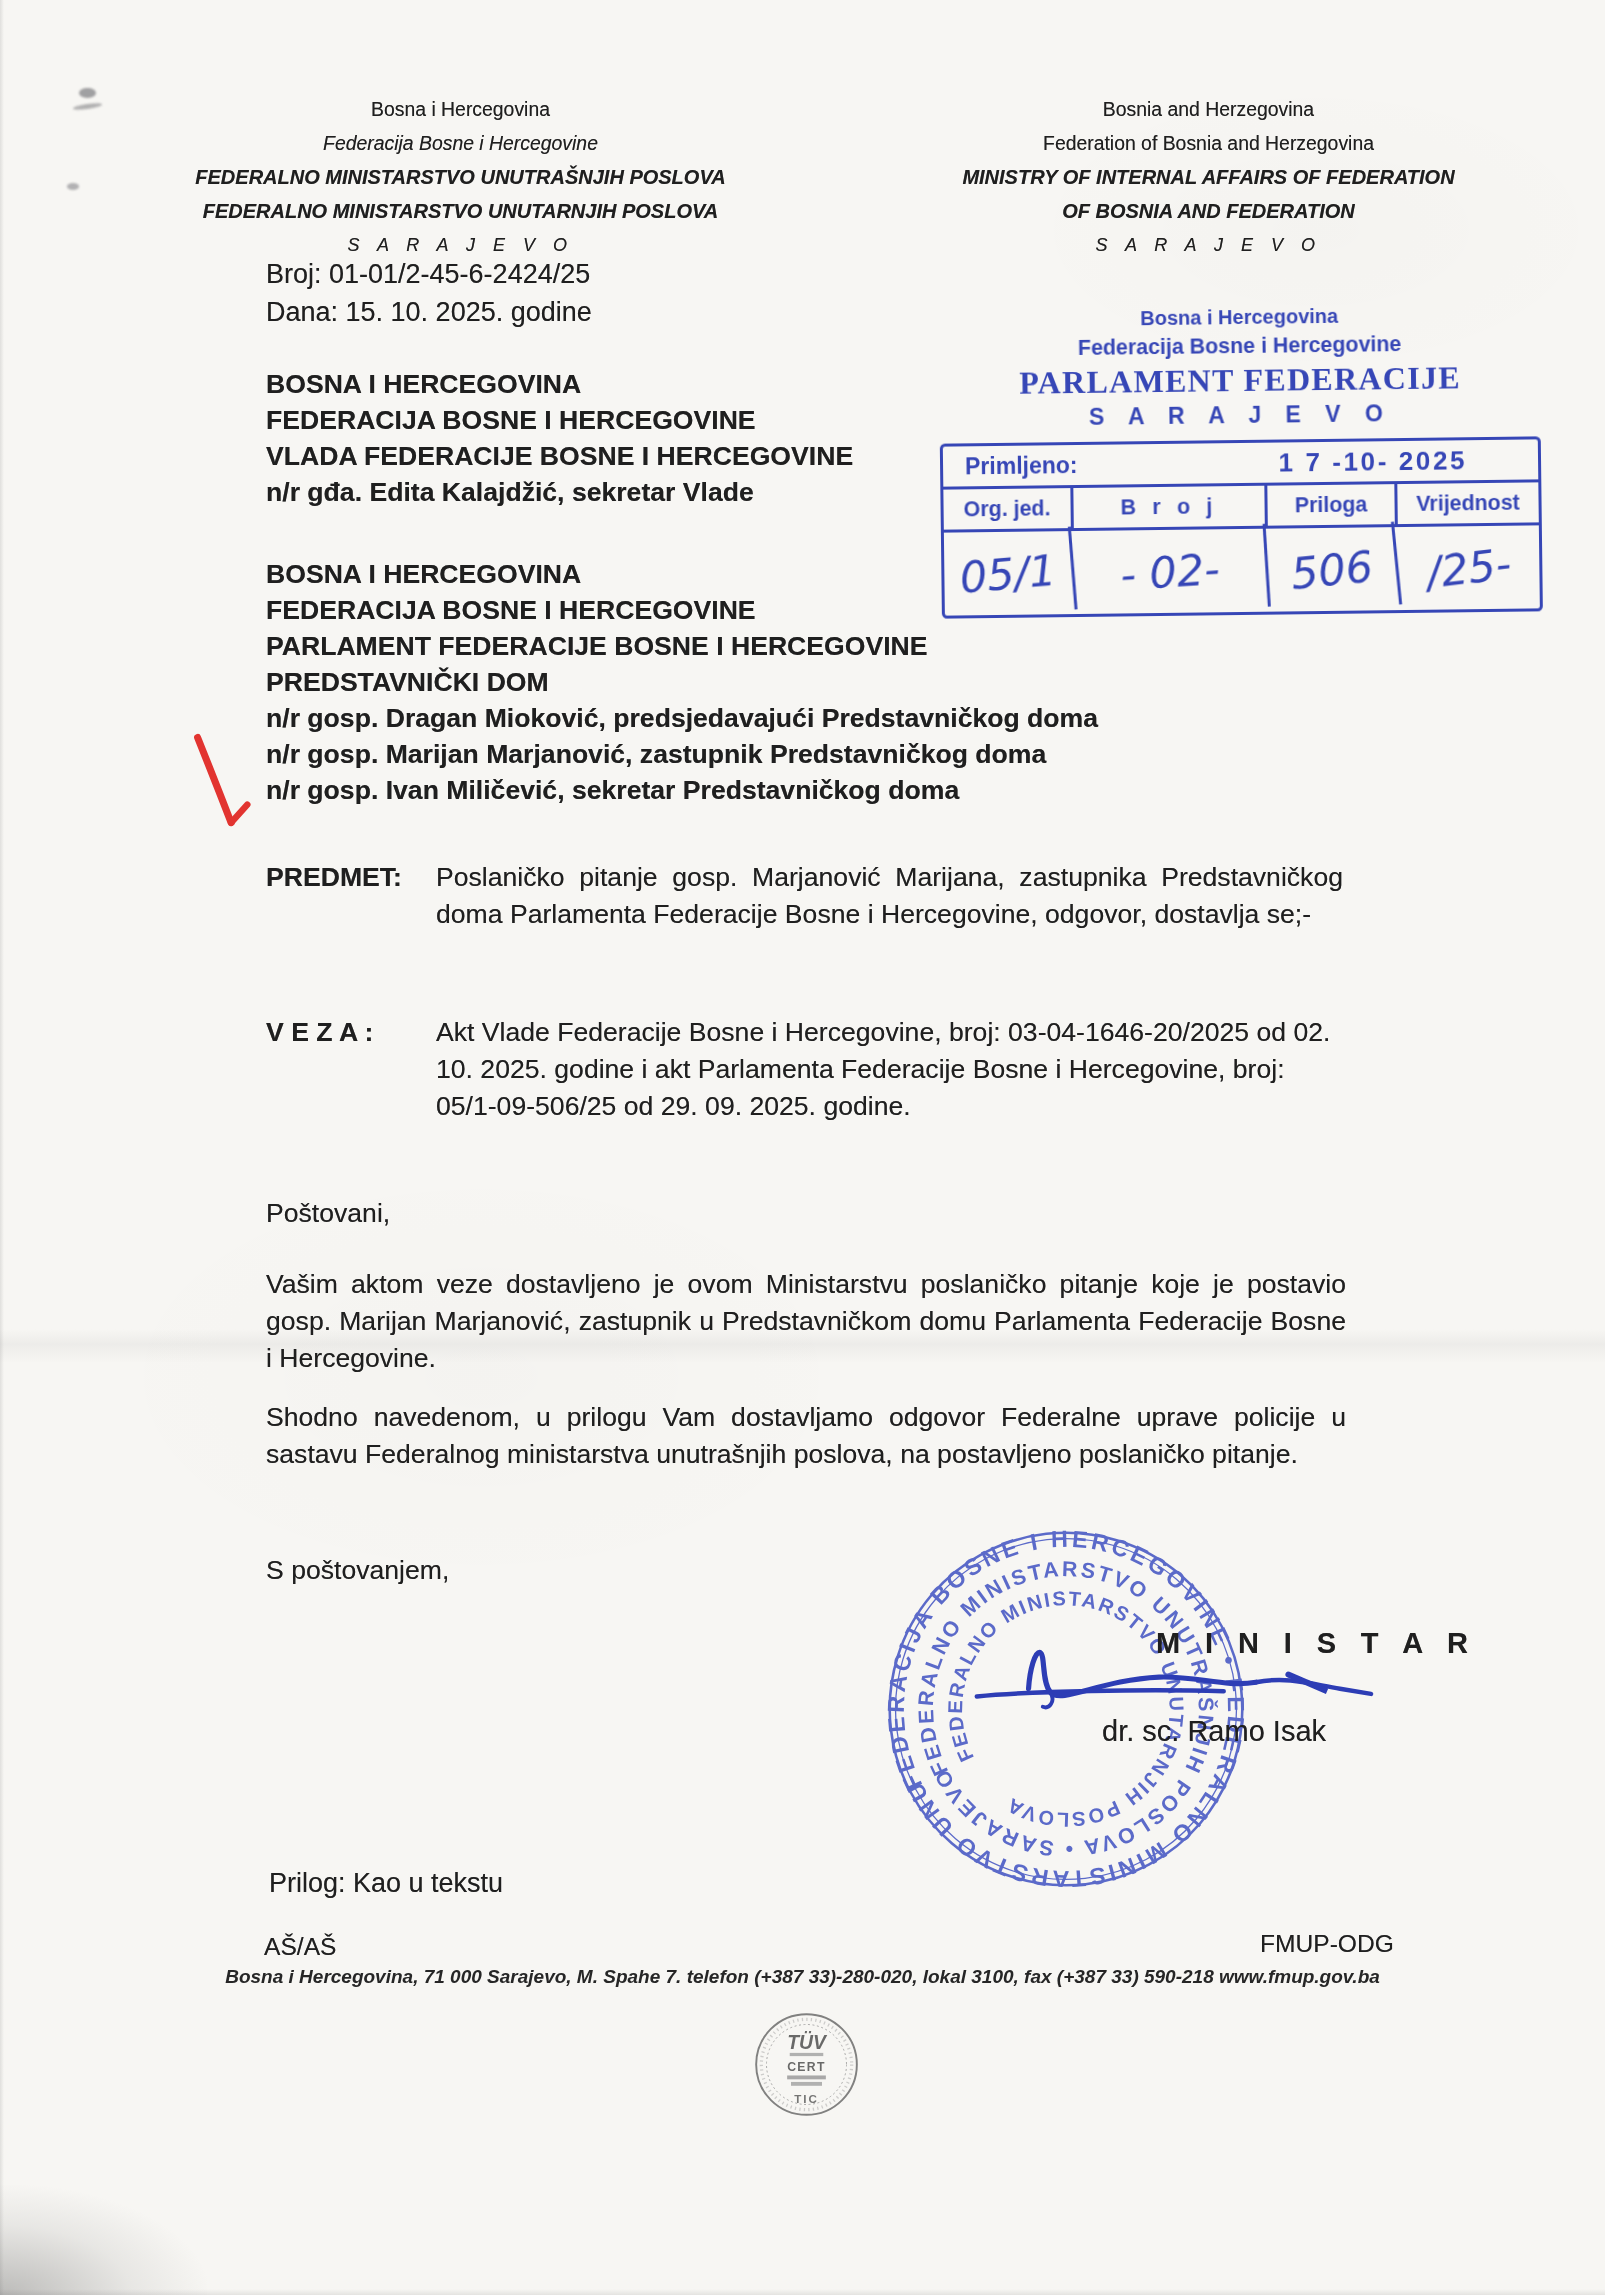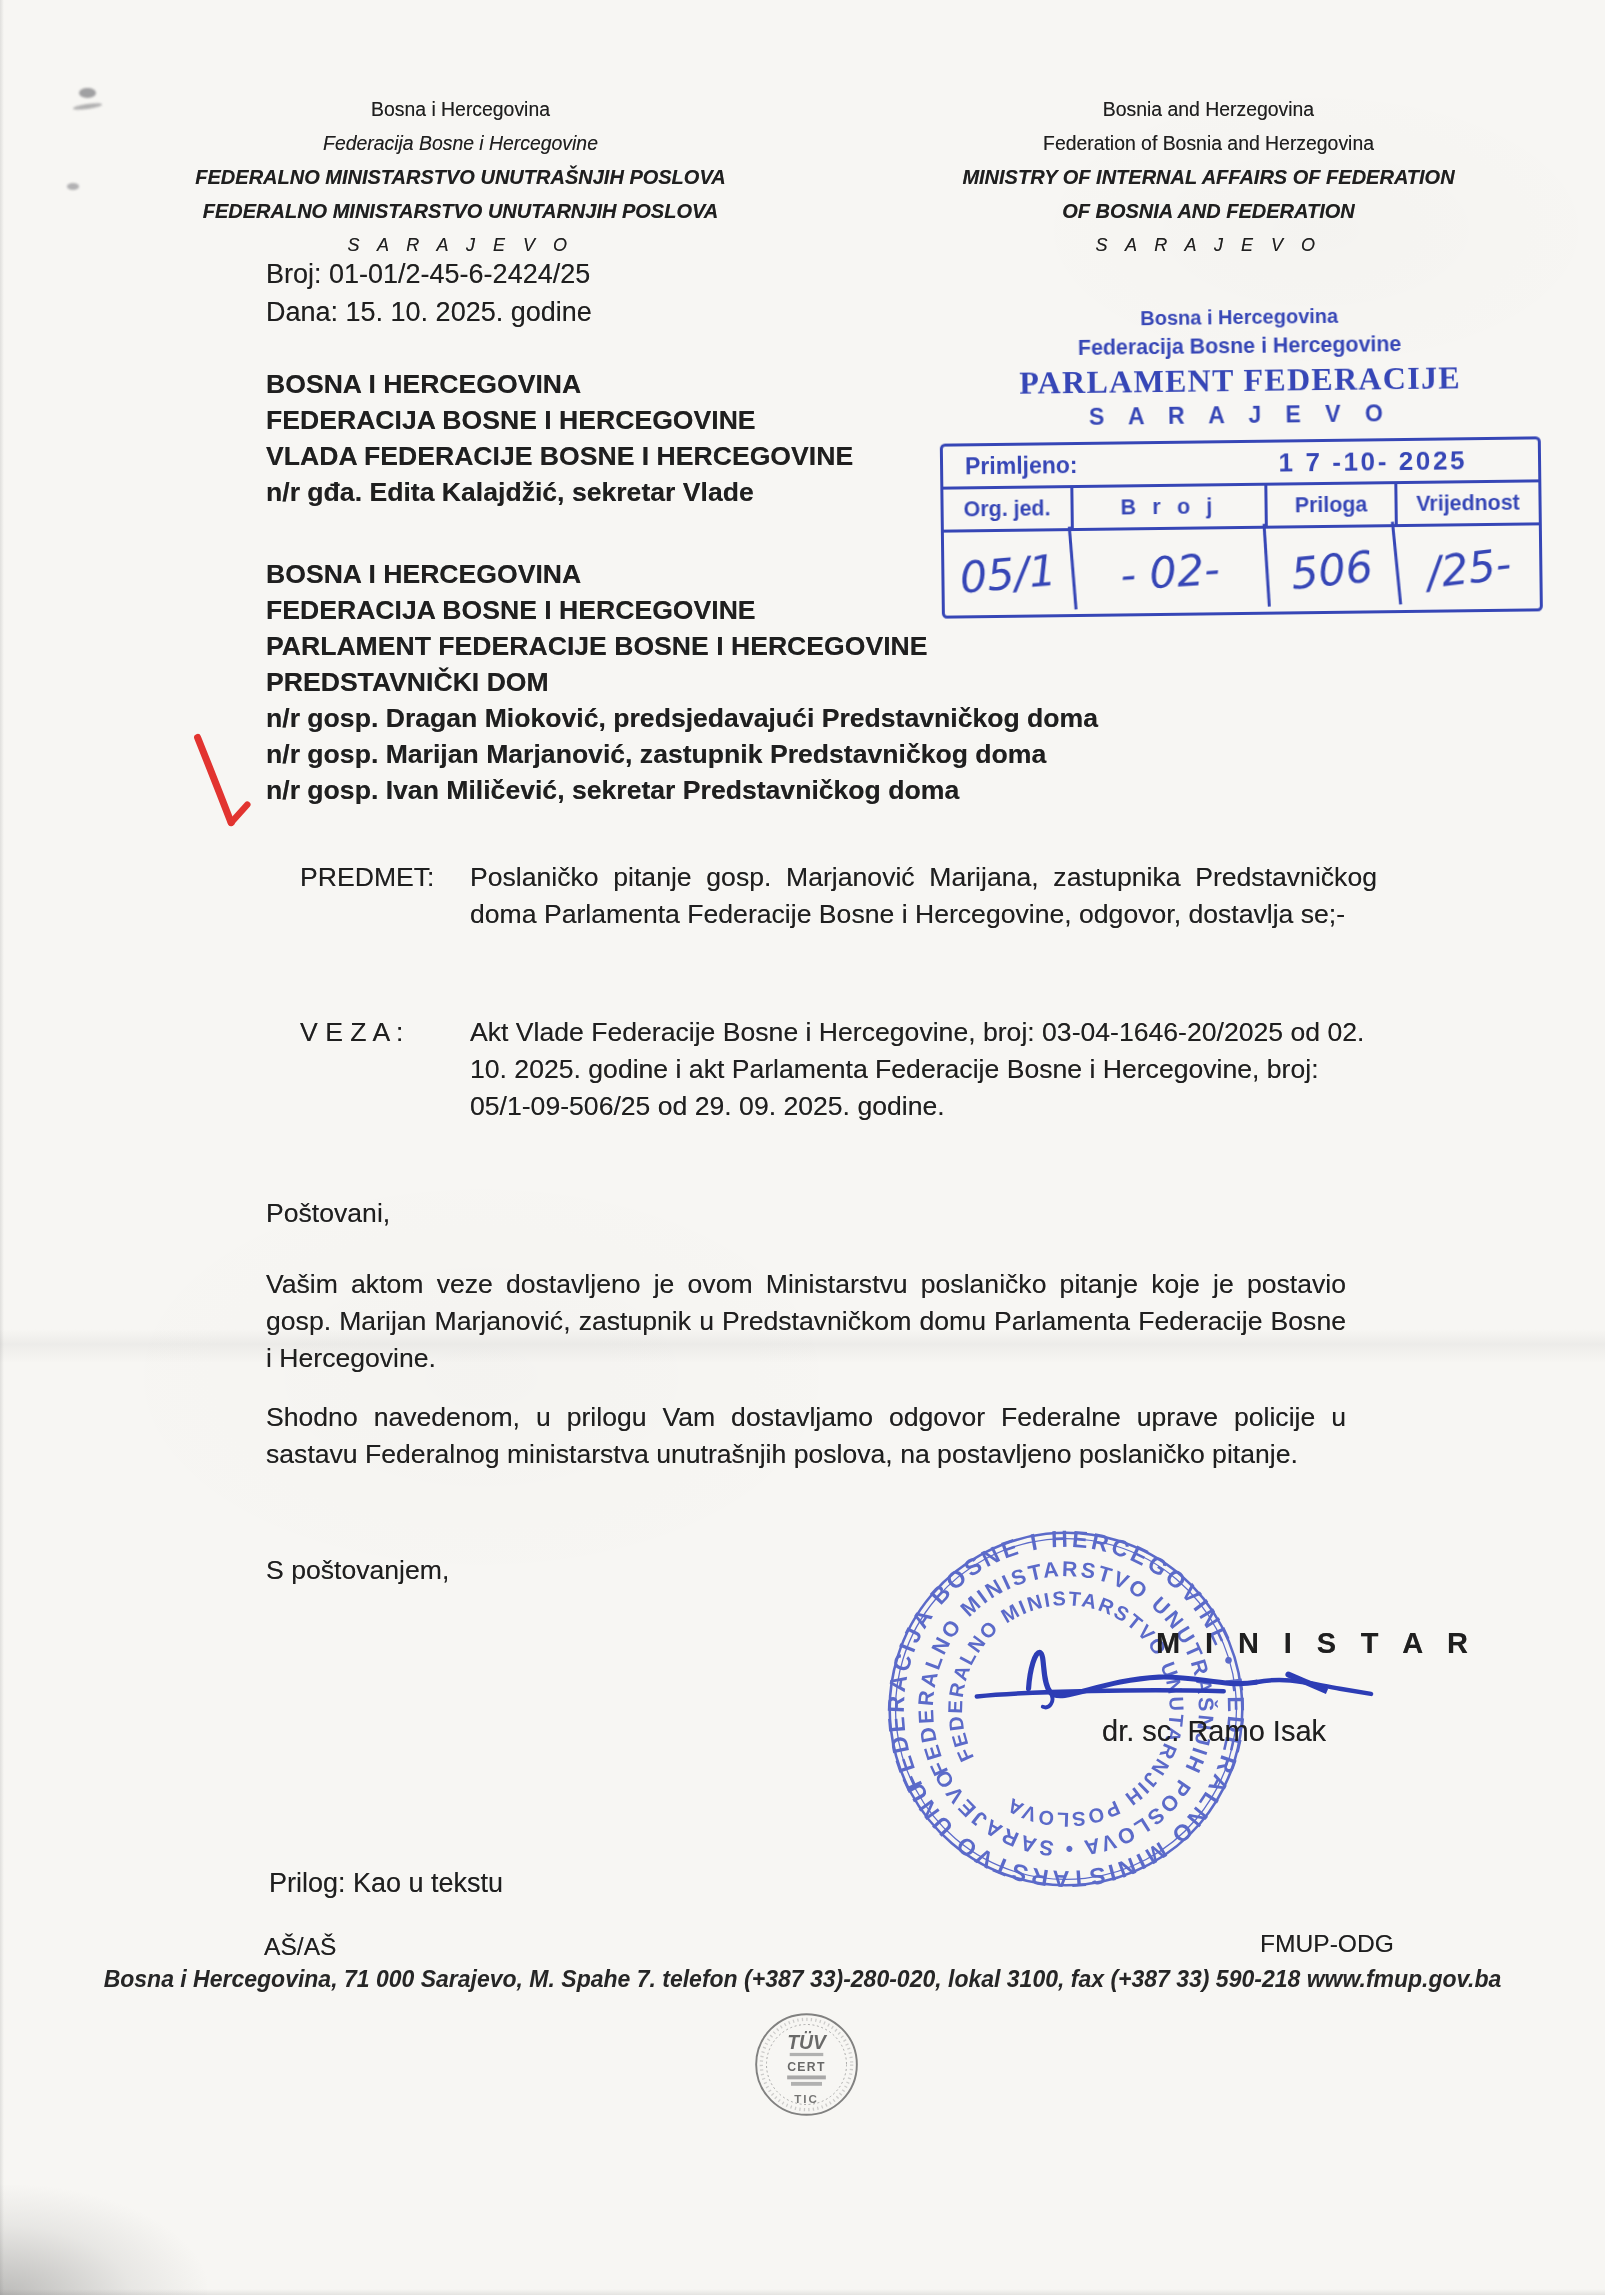--- a/index.html
+++ b/index.html
@@ -21,21 +21,21 @@
   .hdr{font-size:19.4px;line-height:34px;text-align:center;}
   .hdr .it{font-style:italic;}
   .hdr .bi{font-style:italic;font-weight:700;font-size:20px;}
   .hdr .city{font-style:italic;font-size:18px;letter-spacing:6.5px;}
   
   .ref{font-size:27px;line-height:38px;}
   
   .recip{font-size:26.6px;line-height:36px;font-weight:700;}
   
   .hang{display:flex;font-size:26.6px;line-height:37px;}
-  .hang .lbl{font-weight:400;flex:0 0 170px;margin-left:34px;}
+  .hang .lbl{font-weight:700;flex:0 0 170px;}
   .hang .txt{width:907px;}
   .just{text-align:justify;}
   
   .para{font-size:26.6px;line-height:37px;width:1080px;}
   
   .rstamp{
     color:#2b3cb3;
     transform:rotate(-0.7deg);
     filter:blur(0.3px);
     opacity:0.94;
@@ -50,21 +50,21 @@
   .rgrid{display:grid;grid-template-columns:130px 194px 130px 1fr;}
   .rhead{border-bottom:3.2px solid #2b3cb3;font-weight:700;font-size:21.4px;height:40px;display:flex;align-items:center;justify-content:center;}
   .rcell{height:83px;display:flex;align-items:center;justify-content:center;}
   .vline{border-right:3.2px solid #2b3cb3;}
   .hand{font-family:"DejaVu Sans",sans-serif;font-style:italic;font-size:43px;font-weight:400;}
   
   .minister{font-size:29px;font-weight:700;letter-spacing:8.4px;}
   .minname{font-size:29px;font-weight:400;}
   
   .small{font-size:24.6px;}
-  .footer{font-size:23px;font-weight:700;font-style:italic;text-align:center;width:1605px;color:#262626;}
+  .footer{font-size:19px;font-weight:700;font-style:italic;text-align:center;width:1605px;color:#262626;}
   .prilog{font-size:27px;}
   
   .band{left:0;top:1329px;width:1605px;height:34px;background:linear-gradient(to bottom,transparent,rgba(110,110,110,0.075) 45%,rgba(110,110,110,0.05) 60%,transparent);}
   .corner-shadow{left:0;bottom:0;width:207px;height:110px;background:radial-gradient(ellipse at bottom left,rgba(90,90,90,0.38),rgba(120,120,120,0.12) 45%,transparent 72%);}
   .bottom-edge{left:0;bottom:0;width:1605px;height:6.5px;background:linear-gradient(to top,rgba(60,60,60,0.10),transparent);}
   .left-edge{left:0;top:0;width:3.9px;height:2295px;background:linear-gradient(to right,rgba(120,120,120,0.18),transparent);}
   .smudge1{left:79px;top:88px;width:17px;height:10.4px;border-radius:50%;background:rgba(90,90,95,0.55);filter:blur(1.3px);}
   .smudge1b{left:73px;top:104px;width:28.5px;height:4.5px;border-radius:50%;background:rgba(90,90,95,0.45);filter:blur(1.3px);transform:rotate(-8deg);}
   .smudge2{left:67px;top:183px;width:11.7px;height:6.5px;border-radius:50%;background:rgba(110,110,115,0.5);filter:blur(1.3px);}
 </style>

